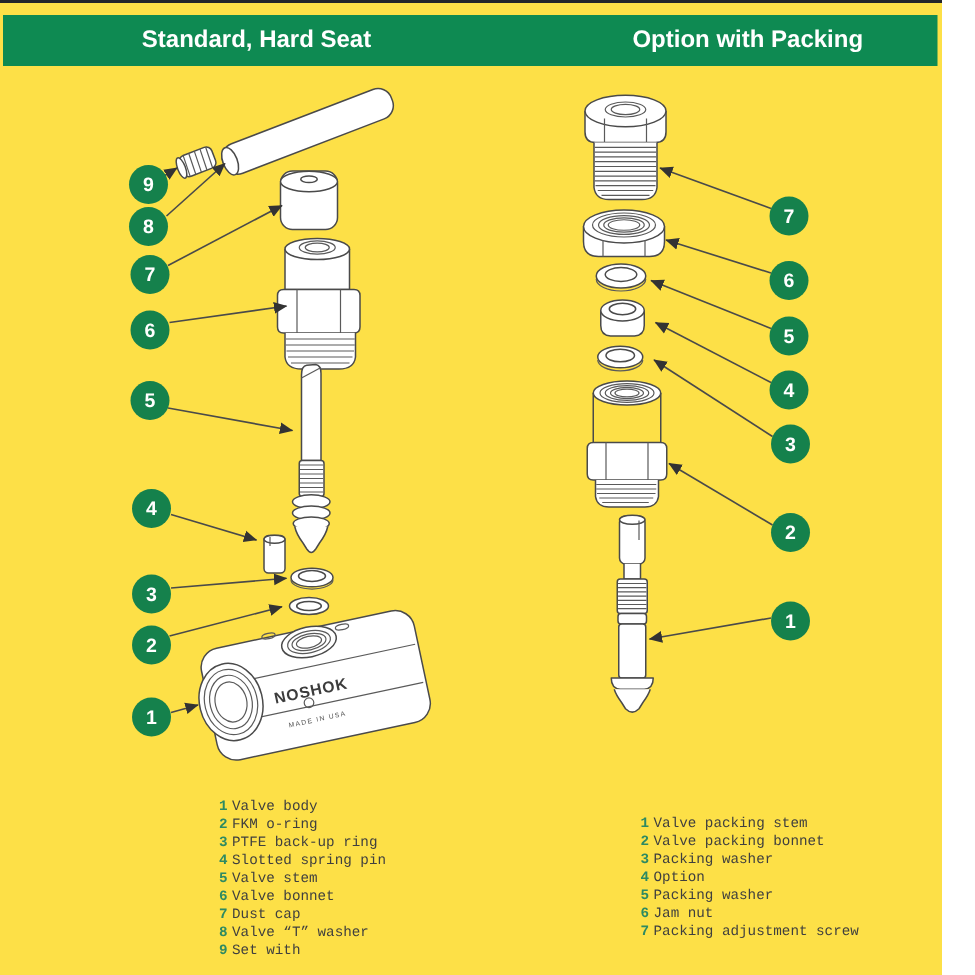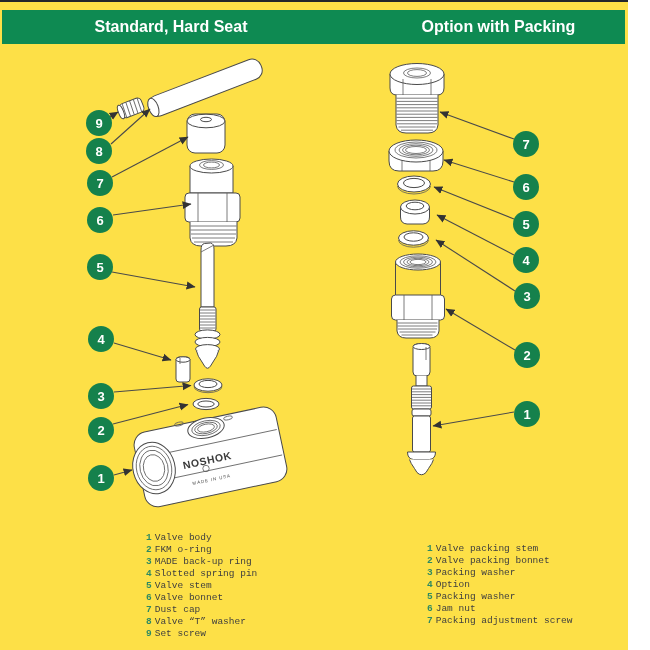--- a/index.html
+++ b/index.html
@@ -284,27 +284,27 @@
           <circle class="co" cx="527" cy="414" r="13"></circle>
           <text class="cn" x="527" y="418.5">1</text>
           </g>
       </g>
     </g>
   </svg>
 
   <ul class="legend legend-left">
     <li><span class="lnum">1</span><span>Valve body</span></li>
     <li><span class="lnum">2</span><span>FKM o-ring</span></li>
-    <li><span class="lnum">3</span><span>MADE back-up ring</span></li>
+    <li><span class="lnum">3</span><span>PTFE back-up ring</span></li>
     <li><span class="lnum">4</span><span>Slotted spring pin</span></li>
     <li><span class="lnum">5</span><span>Valve stem</span></li>
     <li><span class="lnum">6</span><span>Valve bonnet</span></li>
     <li><span class="lnum">7</span><span>Dust cap</span></li>
     <li><span class="lnum">8</span><span>Valve “T” washer</span></li>
-    <li><span class="lnum">9</span><span>Set screw</span></li>
+    <li><span class="lnum">9</span><span>Set with</span></li>
   </ul>
 
   <ul class="legend legend-right">
     <li><span class="lnum">1</span><span>Valve packing stem</span></li>
     <li><span class="lnum">2</span><span>Valve packing bonnet</span></li>
     <li><span class="lnum">3</span><span>Packing washer</span></li>
     <li><span class="lnum">4</span><span>Option</span></li>
     <li><span class="lnum">5</span><span>Packing washer</span></li>
     <li><span class="lnum">6</span><span>Jam nut</span></li>
     <li><span class="lnum">7</span><span>Packing adjustment screw</span></li>

